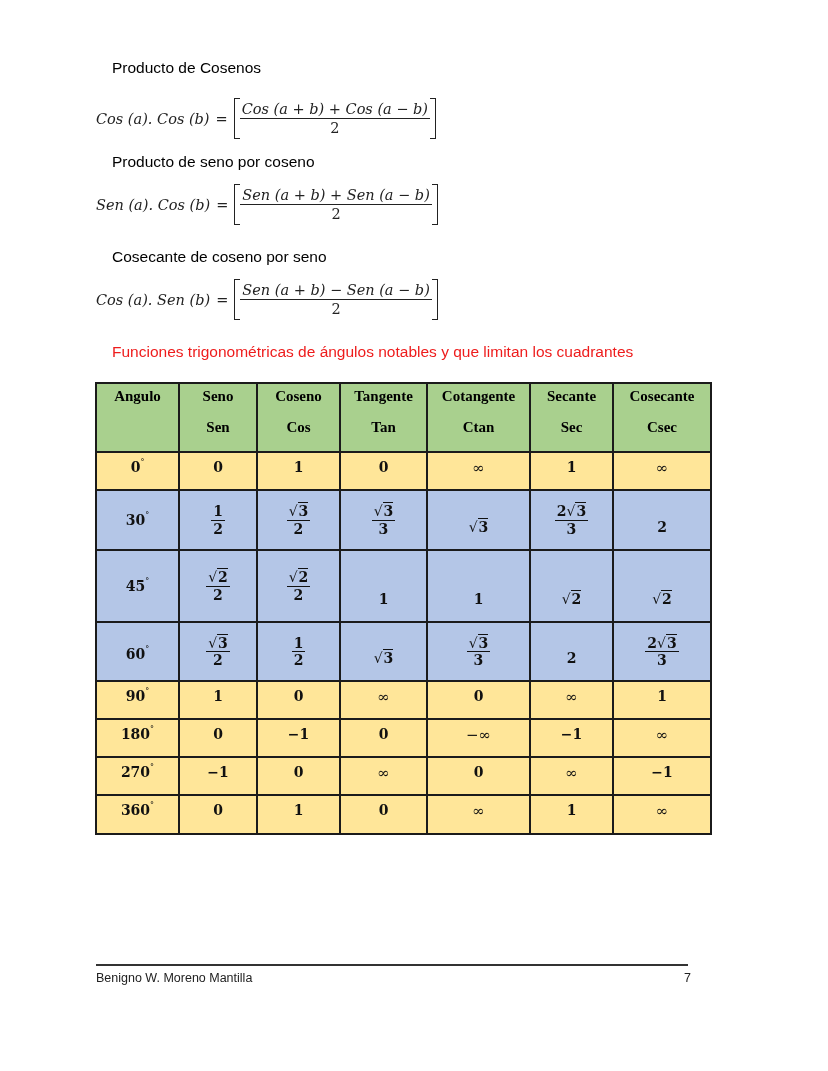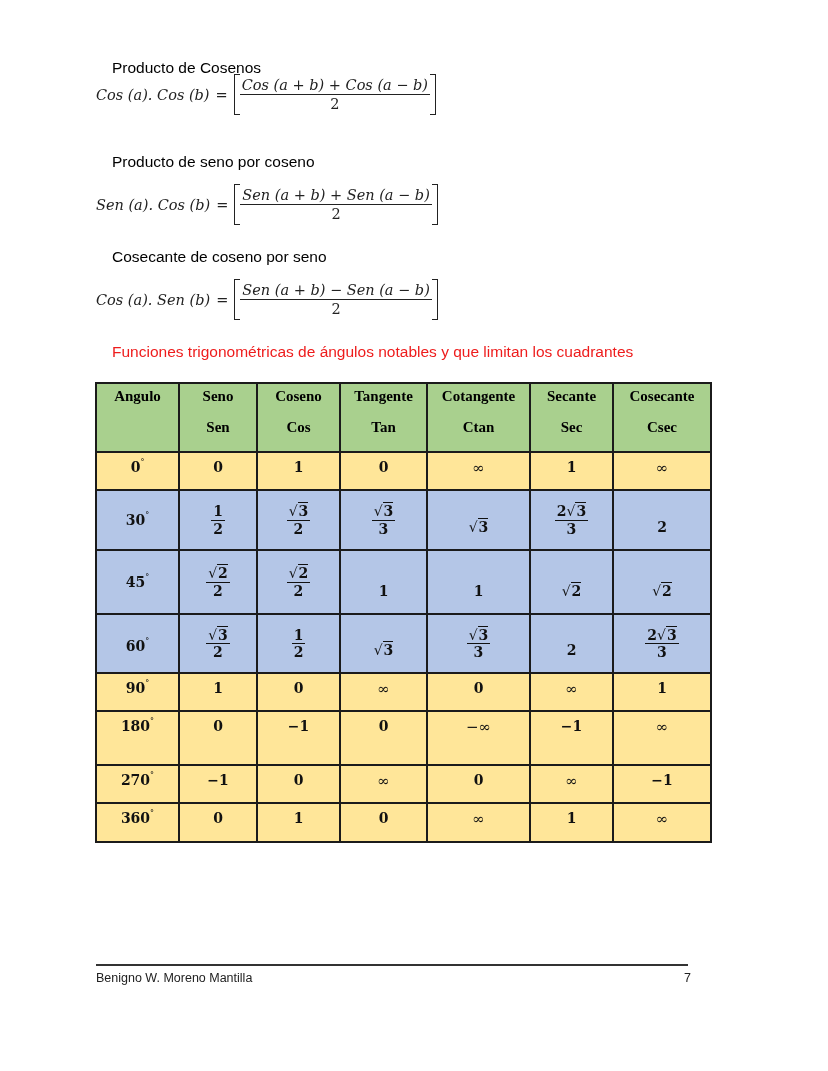--- a/index.html
+++ b/index.html
@@ -36,21 +36,21 @@
   .sq .ov { border-top:1.4px solid #111; padding-left:1px; }
 
   .footer-line { position:absolute; left:96px; top:964px; width:592px; height:1.5px; background:#333; }
   .footer-name { position:absolute; left:96px; top:971px; font-family:"Liberation Sans", sans-serif; font-size:12.5px; color:#222; }
   .footer-page { position:absolute; left:684px; top:971px; font-family:"Liberation Sans", sans-serif; font-size:12.5px; color:#222; }
 </style>
 </head>
 <body>
 
 <div class="h" style="top:59px;">Producto de Cosenos</div>
-<div class="formula" style="top:77px;">
+<div class="formula" style="top:101px;">
   <span class="lhs">Cos (a). Cos (b)</span>
   <span class="eq">=</span>
   <span class="bracket">
     <span class="frac">
       <span class="num">Cos (a + b) + Cos (a − b)</span>
       <span class="den">2</span>
     </span>
   </span>
 </div>
 
@@ -146,21 +146,21 @@
               <span class="n"><span class="sq"><span class="rad">√</span><span class="ov">3</span></span></span>
               <span class="d">3</span>
             </span></span></td>
         <td style="vertical-align: bottom; padding-bottom: 14px;"><span><span class="sq"><span class="rad">√</span><span class="ov">3</span></span></span></td>
         <td><span><span class="tf">
               <span class="n"><span class="sq"><span>2</span><span class="rad">√</span><span class="ov">3</span></span></span>
               <span class="d">3</span>
             </span></span></td>
         <td style="vertical-align: bottom; padding-bottom: 14px;"><span><span>2</span></span></td>
       </tr>
-      <tr class="blue" style="height: 64px;">
+      <tr class="blue" style="height: 72px;">
         <td class="ang" style="padding-top: 0px;"><span>45</span><span class="deg">°</span></td>
         <td><span><span class="tf">
               <span class="n"><span class="sq"><span class="rad">√</span><span class="ov">2</span></span></span>
               <span class="d">2</span>
             </span></span></td>
         <td><span><span class="tf">
               <span class="n"><span class="sq"><span class="rad">√</span><span class="ov">2</span></span></span>
               <span class="d">2</span>
             </span></span></td>
         <td style="vertical-align: bottom; padding-bottom: 14px;"><span><span>1</span></span></td>
@@ -191,21 +191,21 @@
       </tr>
       <tr class="yellow" style="height: 38px;">
         <td class="ang" style="vertical-align: top; padding-top: 6px;"><span>90</span><span class="deg">°</span></td>
         <td style="vertical-align: top; padding-top: 6px;"><span><span>1</span></span></td>
         <td style="vertical-align: top; padding-top: 6px;"><span><span>0</span></span></td>
         <td style="vertical-align: top; padding-top: 6px;"><span class="inf">∞</span></td>
         <td style="vertical-align: top; padding-top: 6px;"><span><span>0</span></span></td>
         <td style="vertical-align: top; padding-top: 6px;"><span class="inf">∞</span></td>
         <td style="vertical-align: top; padding-top: 6px;"><span><span>1</span></span></td>
       </tr>
-      <tr class="yellow" style="height: 54px; margin-top: 36px;">
+      <tr class="yellow" style="height: 38px; margin-top: 36px;">
         <td class="ang" style="vertical-align: top; padding-top: 6px;"><span>180</span><span class="deg">°</span></td>
         <td style="vertical-align: top; padding-top: 6px;"><span><span>0</span></span></td>
         <td style="vertical-align: top; padding-top: 6px;"><span><span>−1</span></span></td>
         <td style="vertical-align: top; padding-top: 6px;"><span><span>0</span></span></td>
         <td style="vertical-align: top; padding-top: 6px;"><span class="inf">−∞</span></td>
         <td style="vertical-align: top; padding-top: 6px;"><span><span>−1</span></span></td>
         <td style="vertical-align: top; padding-top: 6px;"><span class="inf">∞</span></td>
       </tr>
       <tr class="yellow" style="height: 38px;">
         <td class="ang" style="vertical-align: top; padding-top: 6px;"><span>270</span><span class="deg">°</span></td>

